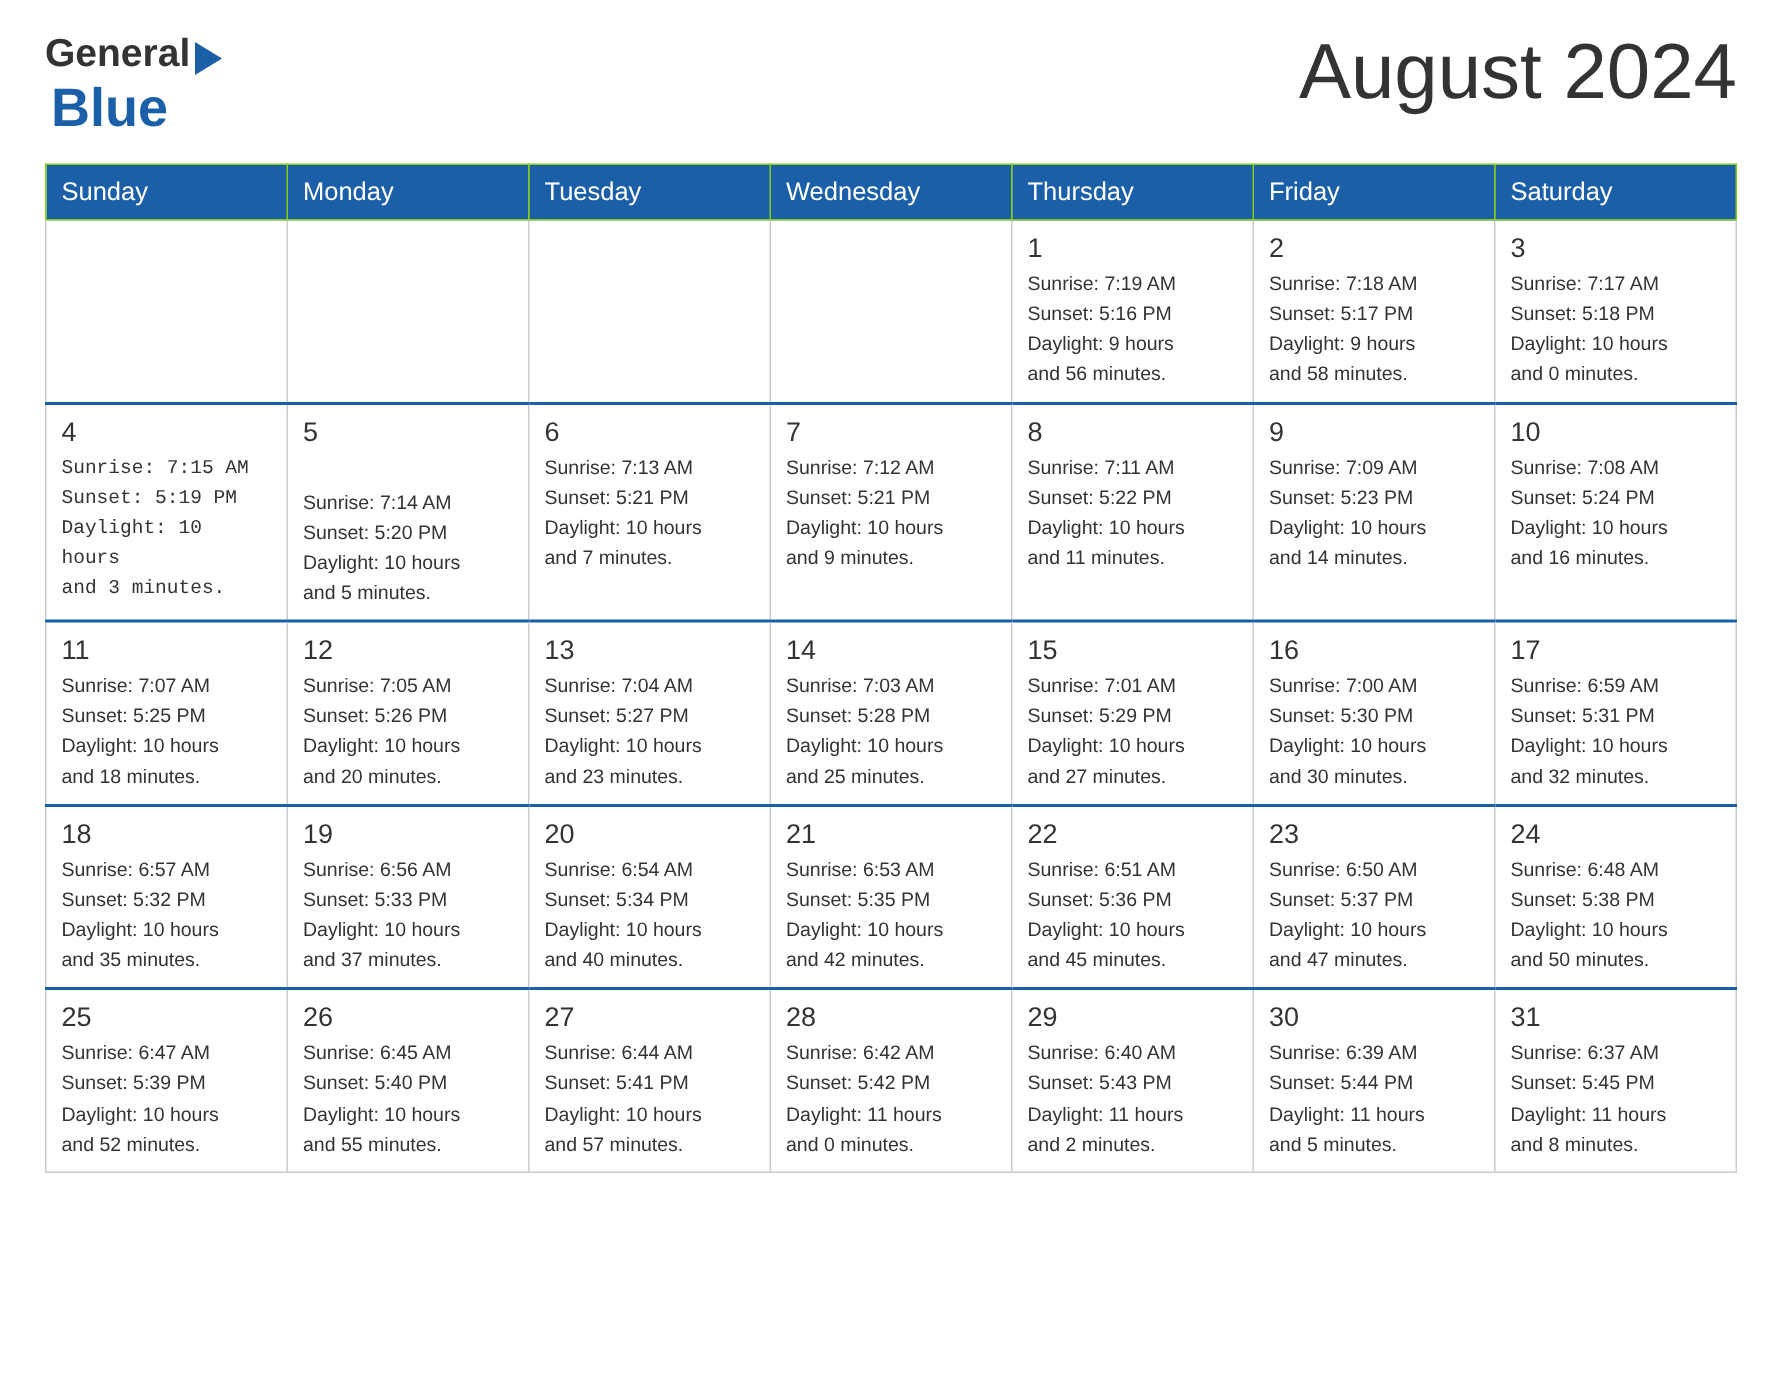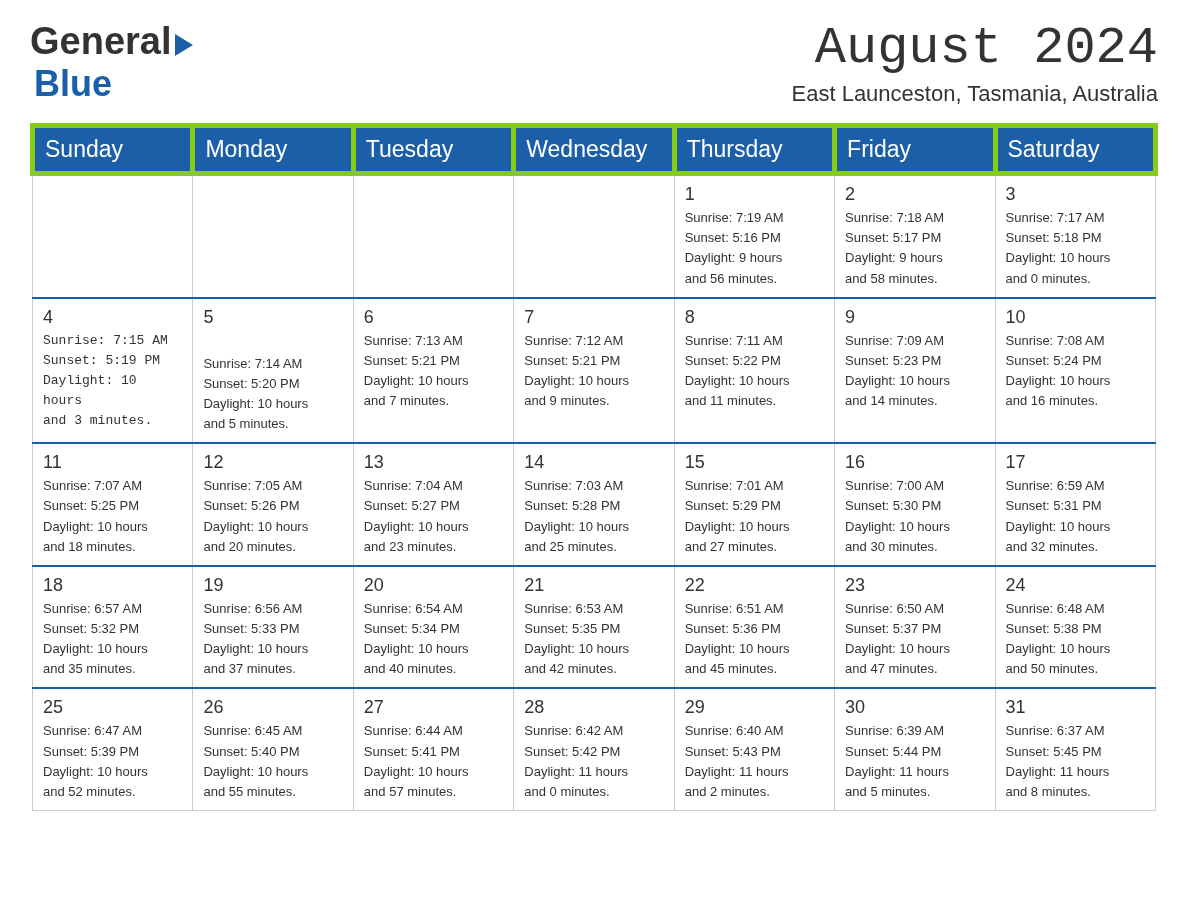--- a/index.html
+++ b/index.html
@@ -17,40 +17,39 @@
       margin-bottom: 10px;
     }
     .title-block {
       text-align: right;
     }
     .month-title {
       font-size: 52px;
       font-weight: normal;
       color: #333;
       line-height: 1.1;
-      font-family: Liberation Mono, monospace;
     }
     .location-title {
       font-size: 22px;
       color: #333;
       margin-top: 4px;
     }
     .calendar {
       width: 100%;
       border-collapse: collapse;
       margin-top: 16px;
     }
     .calendar th {
       background-color: #1a5fa8;
       color: #fff;
-      font-size: 23px;
+      font-size: 17px;
       font-weight: normal;
       padding: 8px 10px;
       text-align: left;
-      border: 5px solid #84cc16;
+      border: 1px solid #84cc16;
     }
     .calendar td {
       vertical-align: top;
       padding: 8px 10px;
       border: 1px solid #ccc;
       width: 14.28%;
       font-size: 13px;
       color: #333;
       min-height: 100px;
     }
@@ -86,30 +85,29 @@
       align-items: center;
       margin-left: 0;
     }
   </style>
 </head>
 <body>
 
 <div class="header-row">
   <div class="logo-wrapper">
     <div class="logo-line1">
-      <span style="font-size:38px;font-weight:bold;color:#333;">General</span>
+      <span style="font-size:26px;font-weight:bold;color:#333;">General</span>
       <span style="display:inline-block;width:0;height:0;border-top:11px solid transparent;border-bottom:11px solid transparent;border-left:18px solid #1a5fa8;margin-left:3px;margin-top:6px;vertical-align:top;"></span>
     </div>
     <div class="logo-line2">
       <span style="font-size:36px;font-weight:bold;color:#1a5fa8;margin-left:4px;">Blue</span>
     </div>
   </div>
   <div class="title-block">
     <div class="month-title">August 2024</div>
-    <div class="location-title">East Launceston, Tasmania, Australia</div>
   </div>
 </div>
 
 <table class="calendar">
   <thead>
     <tr>
     <th>Sunday</th>
         <th>Monday</th>
         <th>Tuesday</th>
         <th>Wednesday</th>

